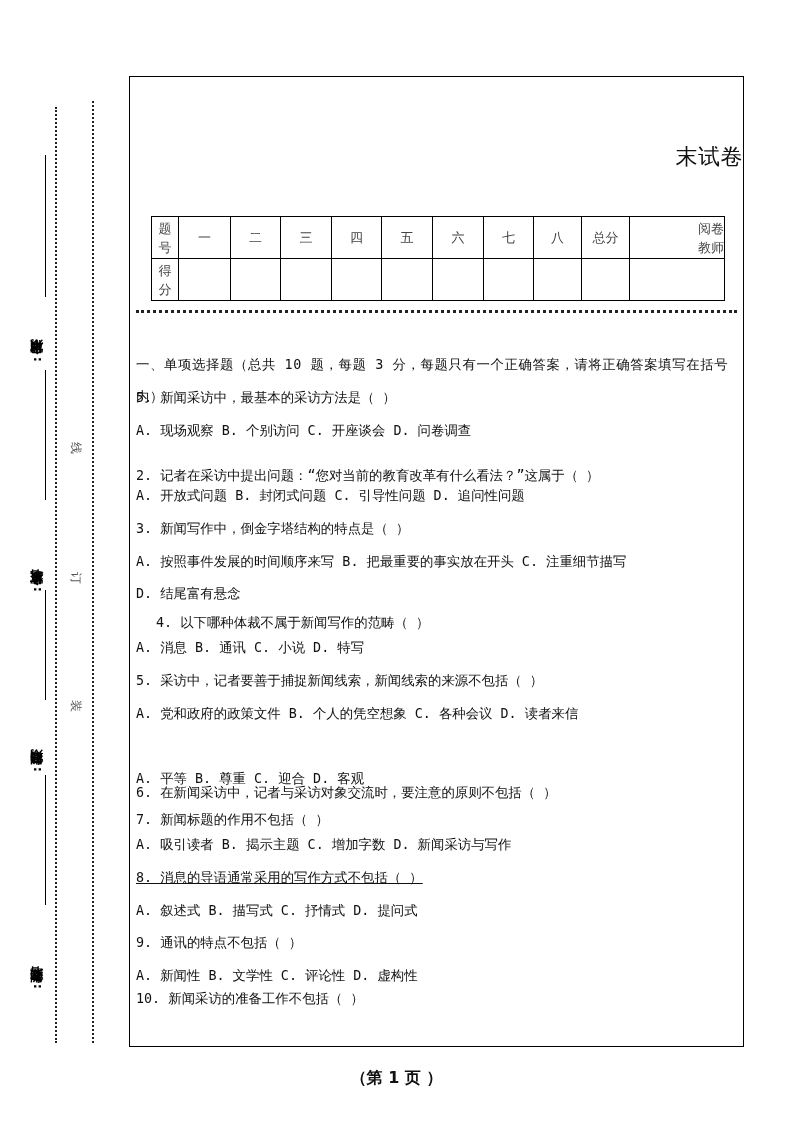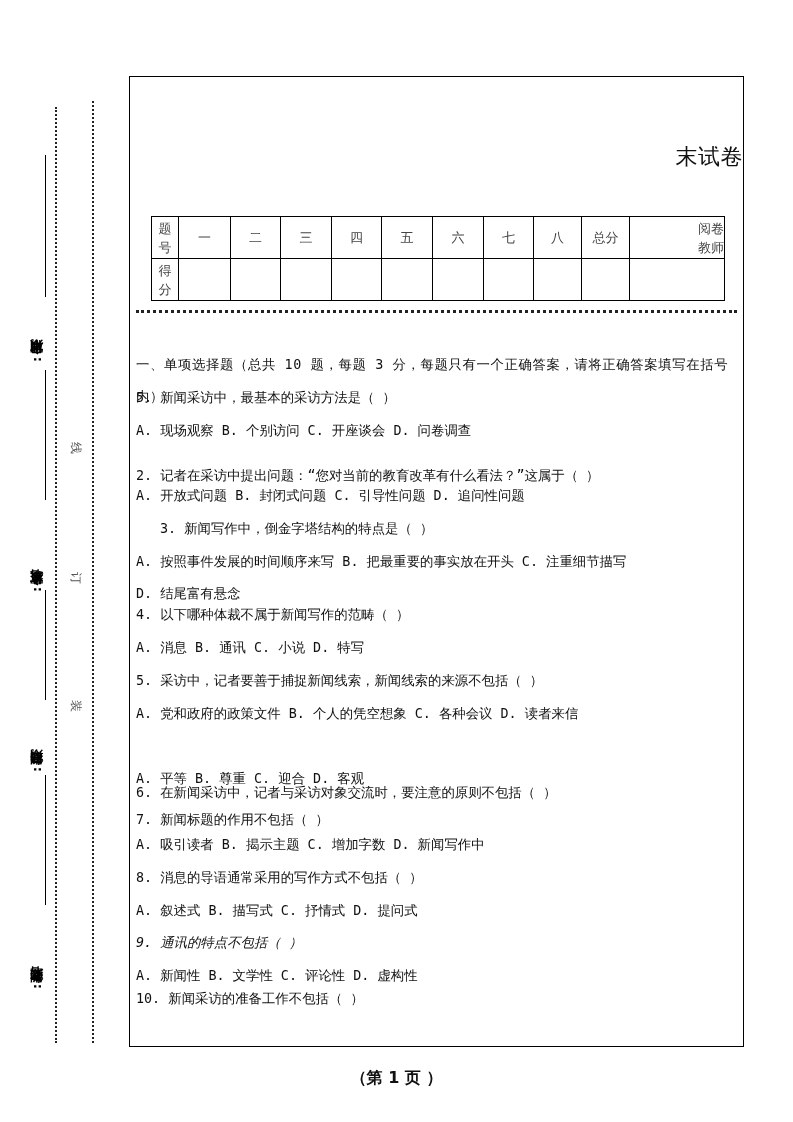--- a/index.html
+++ b/index.html
@@ -114,39 +114,39 @@
 
   <div class="body-text">
     <div class="line sec" style="top:0px;">一、单项选择题（总共 10 题，每题 3 分，每题只有一个正确答案，请将正确答案填写在括号内）</div>
 
     <div class="line" style="top:55px;">5. 新闻采访中，最基本的采访方法是（  ）</div>
     <div class="line" style="top:88px;">A. 现场观察  B. 个别访问  C. 开座谈会  D. 问卷调查</div>
 
     <div class="line" style="top:121px;margin-top:12px;">2. 记者在采访中提出问题：“您对当前的教育改革有什么看法？”这属于（  ）</div>
     <div class="line" style="top:153px;">A. 开放式问题  B. 封闭式问题  C. 引导性问题  D. 追问性问题</div>
 
-    <div class="line" style="top:186px;margin-left:24px;">3. 新闻写作中，倒金字塔结构的特点是（  ）</div>
+    <div class="line" style="top:186px;">3. 新闻写作中，倒金字塔结构的特点是（  ）</div>
     <div class="line" style="top:219px;">A. 按照事件发展的时间顺序来写  B. 把最重要的事实放在开头  C. 注重细节描写</div>
     <div class="line" style="top:239px;margin-top:12px;">D. 结尾富有悬念</div>
 
-    <div class="line" style="top:272px;">4. 以下哪种体裁不属于新闻写作的范畴（  ）</div>
+    <div class="line" style="top:280px;margin-left:20px;">4. 以下哪种体裁不属于新闻写作的范畴（  ）</div>
     <div class="line" style="top:305px;">A. 消息  B. 通讯  C. 小说  D. 特写</div>
 
     <div class="line" style="top:338px;">5. 采访中，记者要善于捕捉新闻线索，新闻线索的来源不包括（  ）</div>
     <div class="line" style="top:371px;">A. 党和政府的政策文件  B. 个人的凭空想象  C. 各种会议  D. 读者来信</div>
 
     <div class="line" style="top:403px;margin-top:47px;">6. 在新闻采访中，记者与采访对象交流时，要注意的原则不包括（  ）</div>
     <div class="line" style="top:436px;">A. 平等  B. 尊重  C. 迎合  D. 客观</div>
 
     <div class="line" style="top:469px;margin-top:8px;">7. 新闻标题的作用不包括（  ）</div>
-    <div class="line" style="top:502px;">A. 吸引读者  B. 揭示主题  C. 增加字数  D. 新闻写作中</div>
+    <div class="line" style="top:502px;">A. 吸引读者  B. 揭示主题  C. 增加字数  D. 新闻采访与写作</div>
 
-    <div class="line" style="top:535px;">8. 消息的导语通常采用的写作方式不包括（  ）</div>
+    <div class="line" style="top:535px;text-decoration:underline;">8. 消息的导语通常采用的写作方式不包括（  ）</div>
     <div class="line" style="top:568px;">A. 叙述式  B. 描写式  C. 抒情式  D. 提问式</div>
 
-    <div class="line" style="top:600px;font-style:italic;">9. 通讯的特点不包括（  ）</div>
+    <div class="line" style="top:600px;">9. 通讯的特点不包括（  ）</div>
     <div class="line" style="top:633px;">A. 新闻性  B. 文学性  C. 评论性  D. 虚构性</div>
 
     <div class="line" style="top:656px;">10. 新闻采访的准备工作不包括（  ）</div>
   </div>
 </div>
 
 <div class="footer">（第 1 页 ）</div>
 
 </body></html>

